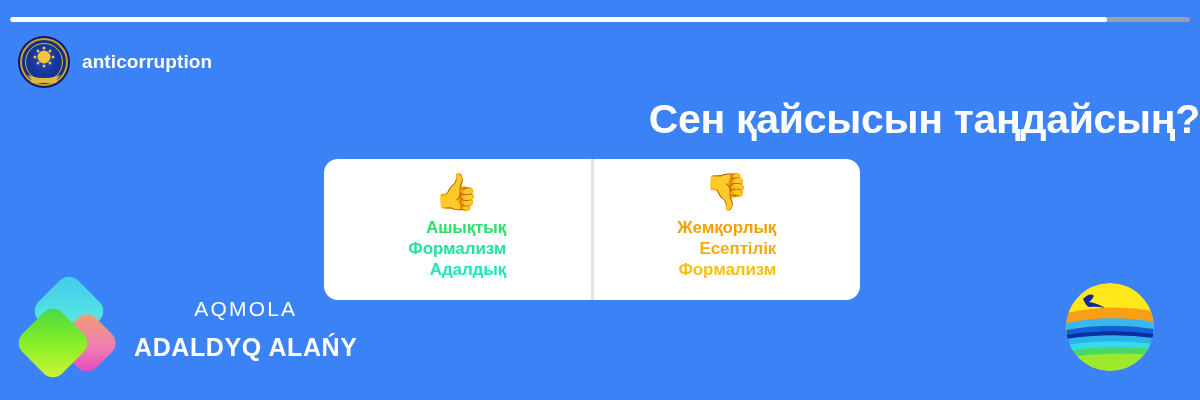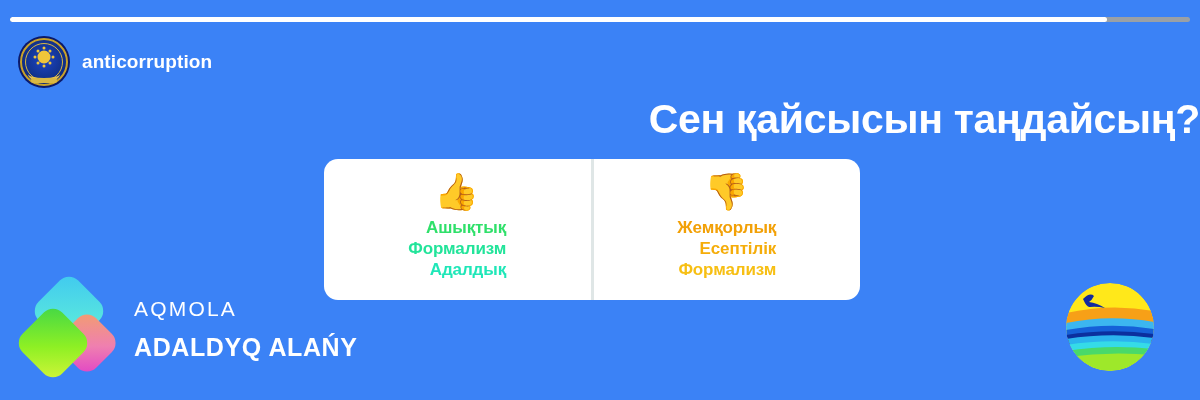--- a/index.html
+++ b/index.html
@@ -213,21 +213,21 @@
   .brand-mark .sq-pink {
     width: 48px; height: 48px;
     left: 41px; top: 38px;
     background: linear-gradient(135deg, #f2a06a 0%, #ef7fb0 55%, #e040c8 100%);
   }
   .brand-mark .sq-green {
     width: 56px; height: 56px;
     left: 3px; top: 34px;
     background: linear-gradient(135deg, #3fd648 0%, #8ef024 55%, #d6f53a 100%);
   }
-  .brand-text { line-height: 1; }
+  .brand-text { line-height: 1; text-align: center; }
   .brand-top {
     color: #ffffff;
     font-size: 21px;
     font-weight: 300;
     letter-spacing: 2.2px;
     display: block;
   }
   .brand-bottom {
     color: #ffffff;
     font-size: 25px;

